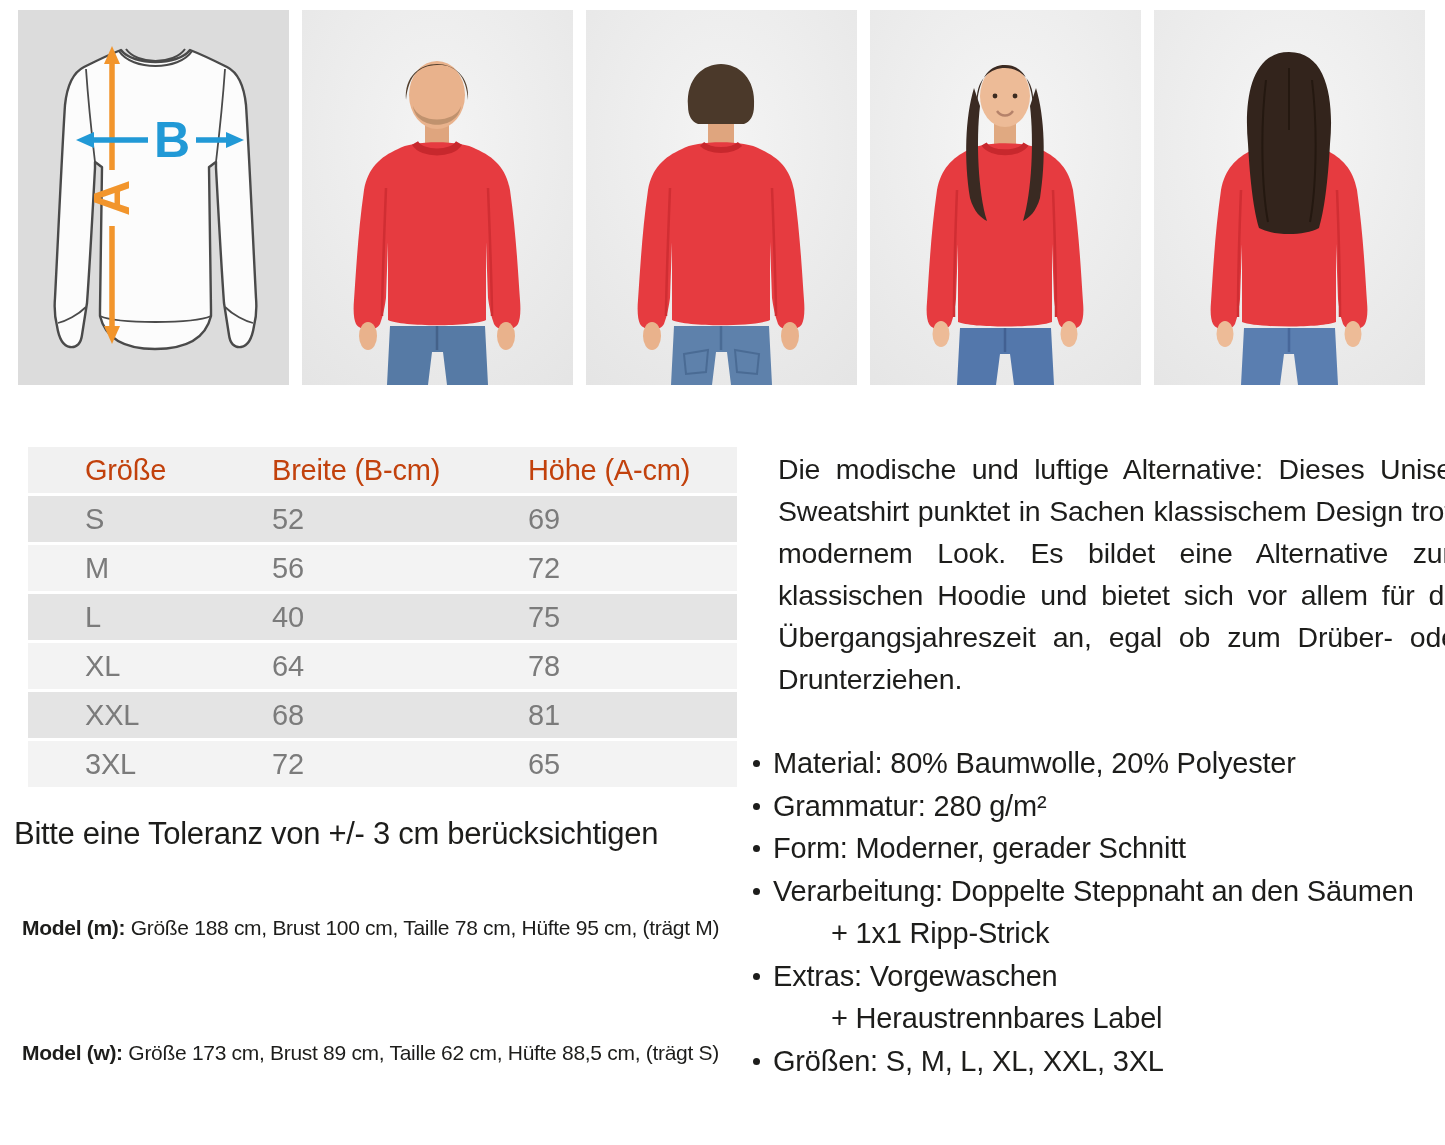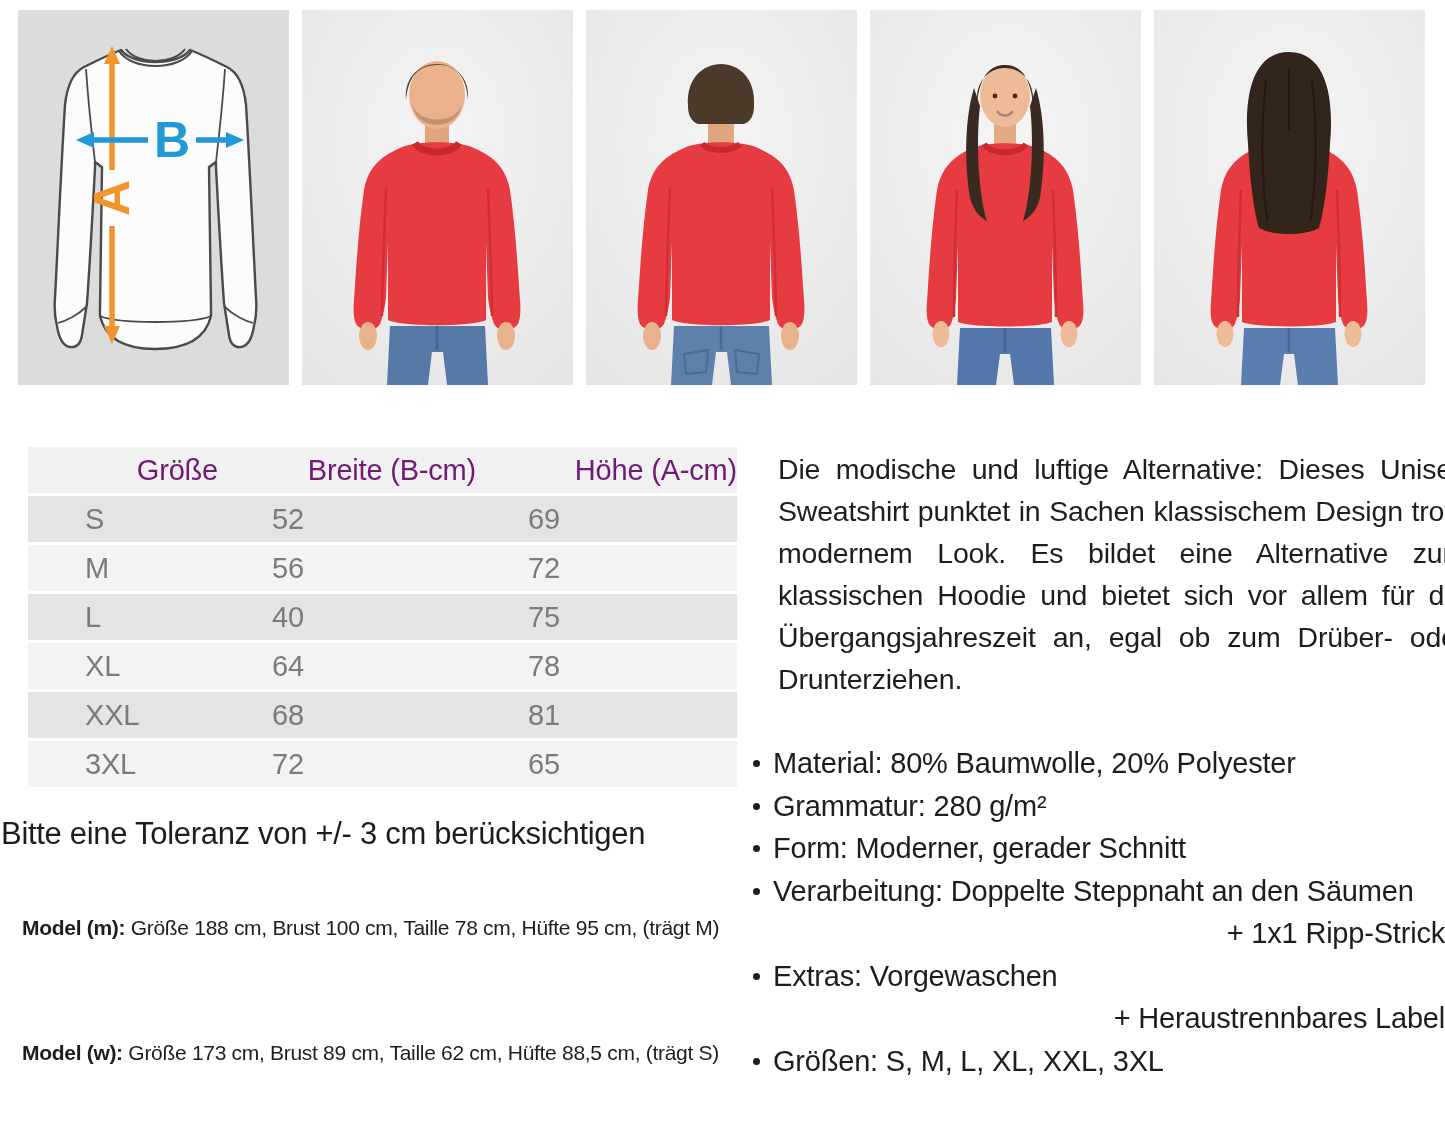--- a/index.html
+++ b/index.html
@@ -9,45 +9,45 @@
   
   .top-row { position:absolute; left:18px; top:10px; display:flex; gap:13px; }
   .panel { width:271px; height:375px; flex:none; overflow:hidden; }
   .panel svg { display:block; width:100%; height:100%; }
 
   
   .size-table { position:absolute; left:28px; top:444px; width:709px;
     border-collapse:separate; border-spacing:0 3px; }
   .size-table th, .size-table td { height:46px; font-weight:normal; text-align:left;
     font-size:29px; vertical-align:middle; letter-spacing:-0.2px; }
-  .size-table th { color:#701a75; background:#f1f1f1;text-align:right; }
+  .size-table th { color:#c2410c; background:#f1f1f1; }
   .size-table td { color:#7b7b7b; }
   .size-table tr.dark td  { background:#e4e4e4; }
   .size-table tr.light td { background:#f3f3f3; }
   .size-table th:nth-child(1), .size-table td:nth-child(1) { width:190px; padding-left:57px; }
   .size-table th:nth-child(2), .size-table td:nth-child(2) { width:258px; padding-left:54px; }
   .size-table th:nth-child(3), .size-table td:nth-child(3) { padding-left:52px; }
 
   
-  .tolerance { position:absolute; left:1px; top:816px; font-size:31px; letter-spacing:-0.3px; }
+  .tolerance { position:absolute; left:14px; top:816px; font-size:31px; letter-spacing:-0.3px; }
   .model-block { position:absolute; left:22px; width:705px; font-size:21px;
     line-height:44px; letter-spacing:-0.3px; }
   .model-m { top:906px; }
   .model-w { top:1031px; }
   .model-label { font-weight:bold; }
 
   
   .description { position:absolute; left:778px; top:448px; width:688px;
     font-size:28.5px; line-height:42px; text-align:justify; letter-spacing:-0.2px; }
   .features { position:absolute; left:753px; top:742px; width:692px; list-style:none;
     font-size:29px; line-height:42.5px; letter-spacing:-0.2px; }
   .feature { position:relative; padding-left:20px; }
   .feature .dot { position:absolute; left:0; top:18px; width:7px; height:7px;
     border-radius:50%; background:#1d1d1b; }
-  .feature.cont { padding-left:78px;text-align:right; }
+  .feature.cont { padding-left:78px; }
 </style>
 </head>
 <body>
 
 <div class="top-row">
 
   <div class="panel">
     <svg viewBox="0 0 271 375">
       <rect x="0" y="0" width="271" height="375" fill="#dcdcdc"></rect>
       <g>

